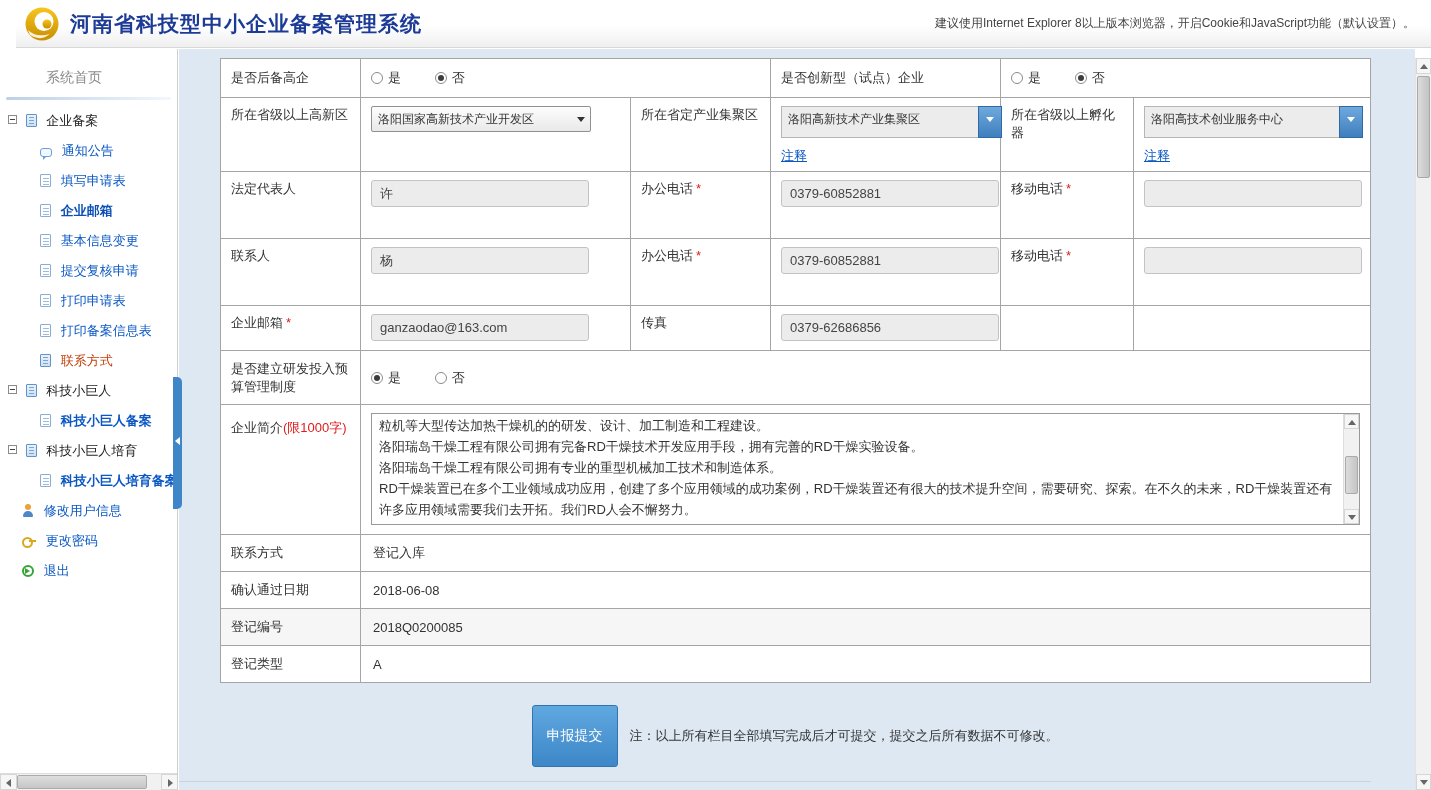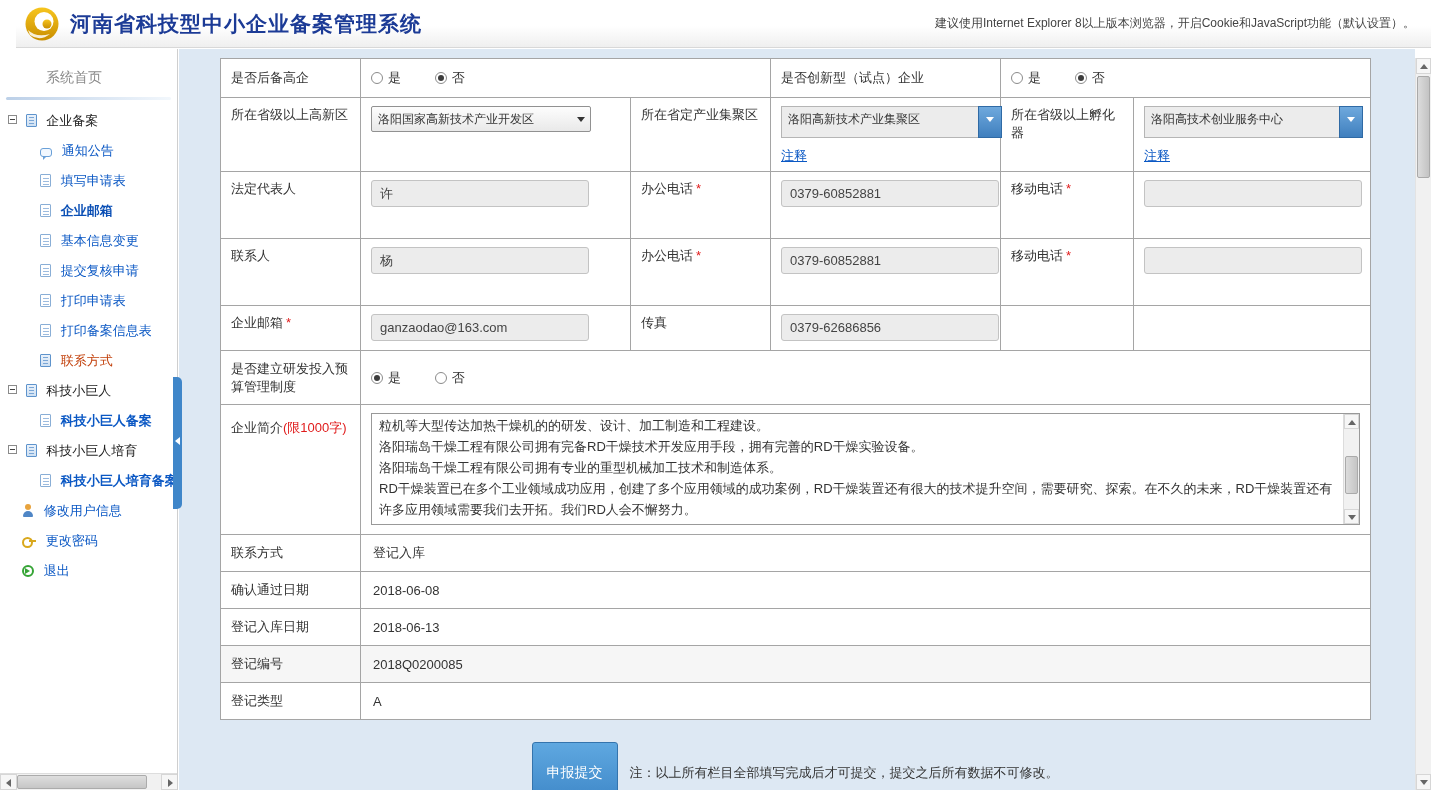--- a/index.html
+++ b/index.html
@@ -383,24 +383,20 @@
         </tr>
 
         <tr style="height:37px">
           <td class="lbl">联系方式</td>
           <td colspan="5" style="padding-left:12px">登记入库</td>
         </tr>
         <tr style="height:37px">
           <td class="lbl">确认通过日期</td>
           <td colspan="5" style="padding-left:12px">2018-06-08</td>
         </tr>
-        <tr style="height:37px">
-          <td class="lbl">登记入库日期</td>
-          <td colspan="5" style="padding-left:12px">2018-06-13</td>
-        </tr>
         <tr style="height:37px" class="row-shaded">
           <td class="lbl">登记编号</td>
           <td colspan="5" style="padding-left:12px">2018Q0200085</td>
         </tr>
         <tr style="height:37px">
           <td class="lbl">登记类型</td>
           <td colspan="5" style="padding-left:12px">A</td>
         </tr>
       </tbody>
         </table>

